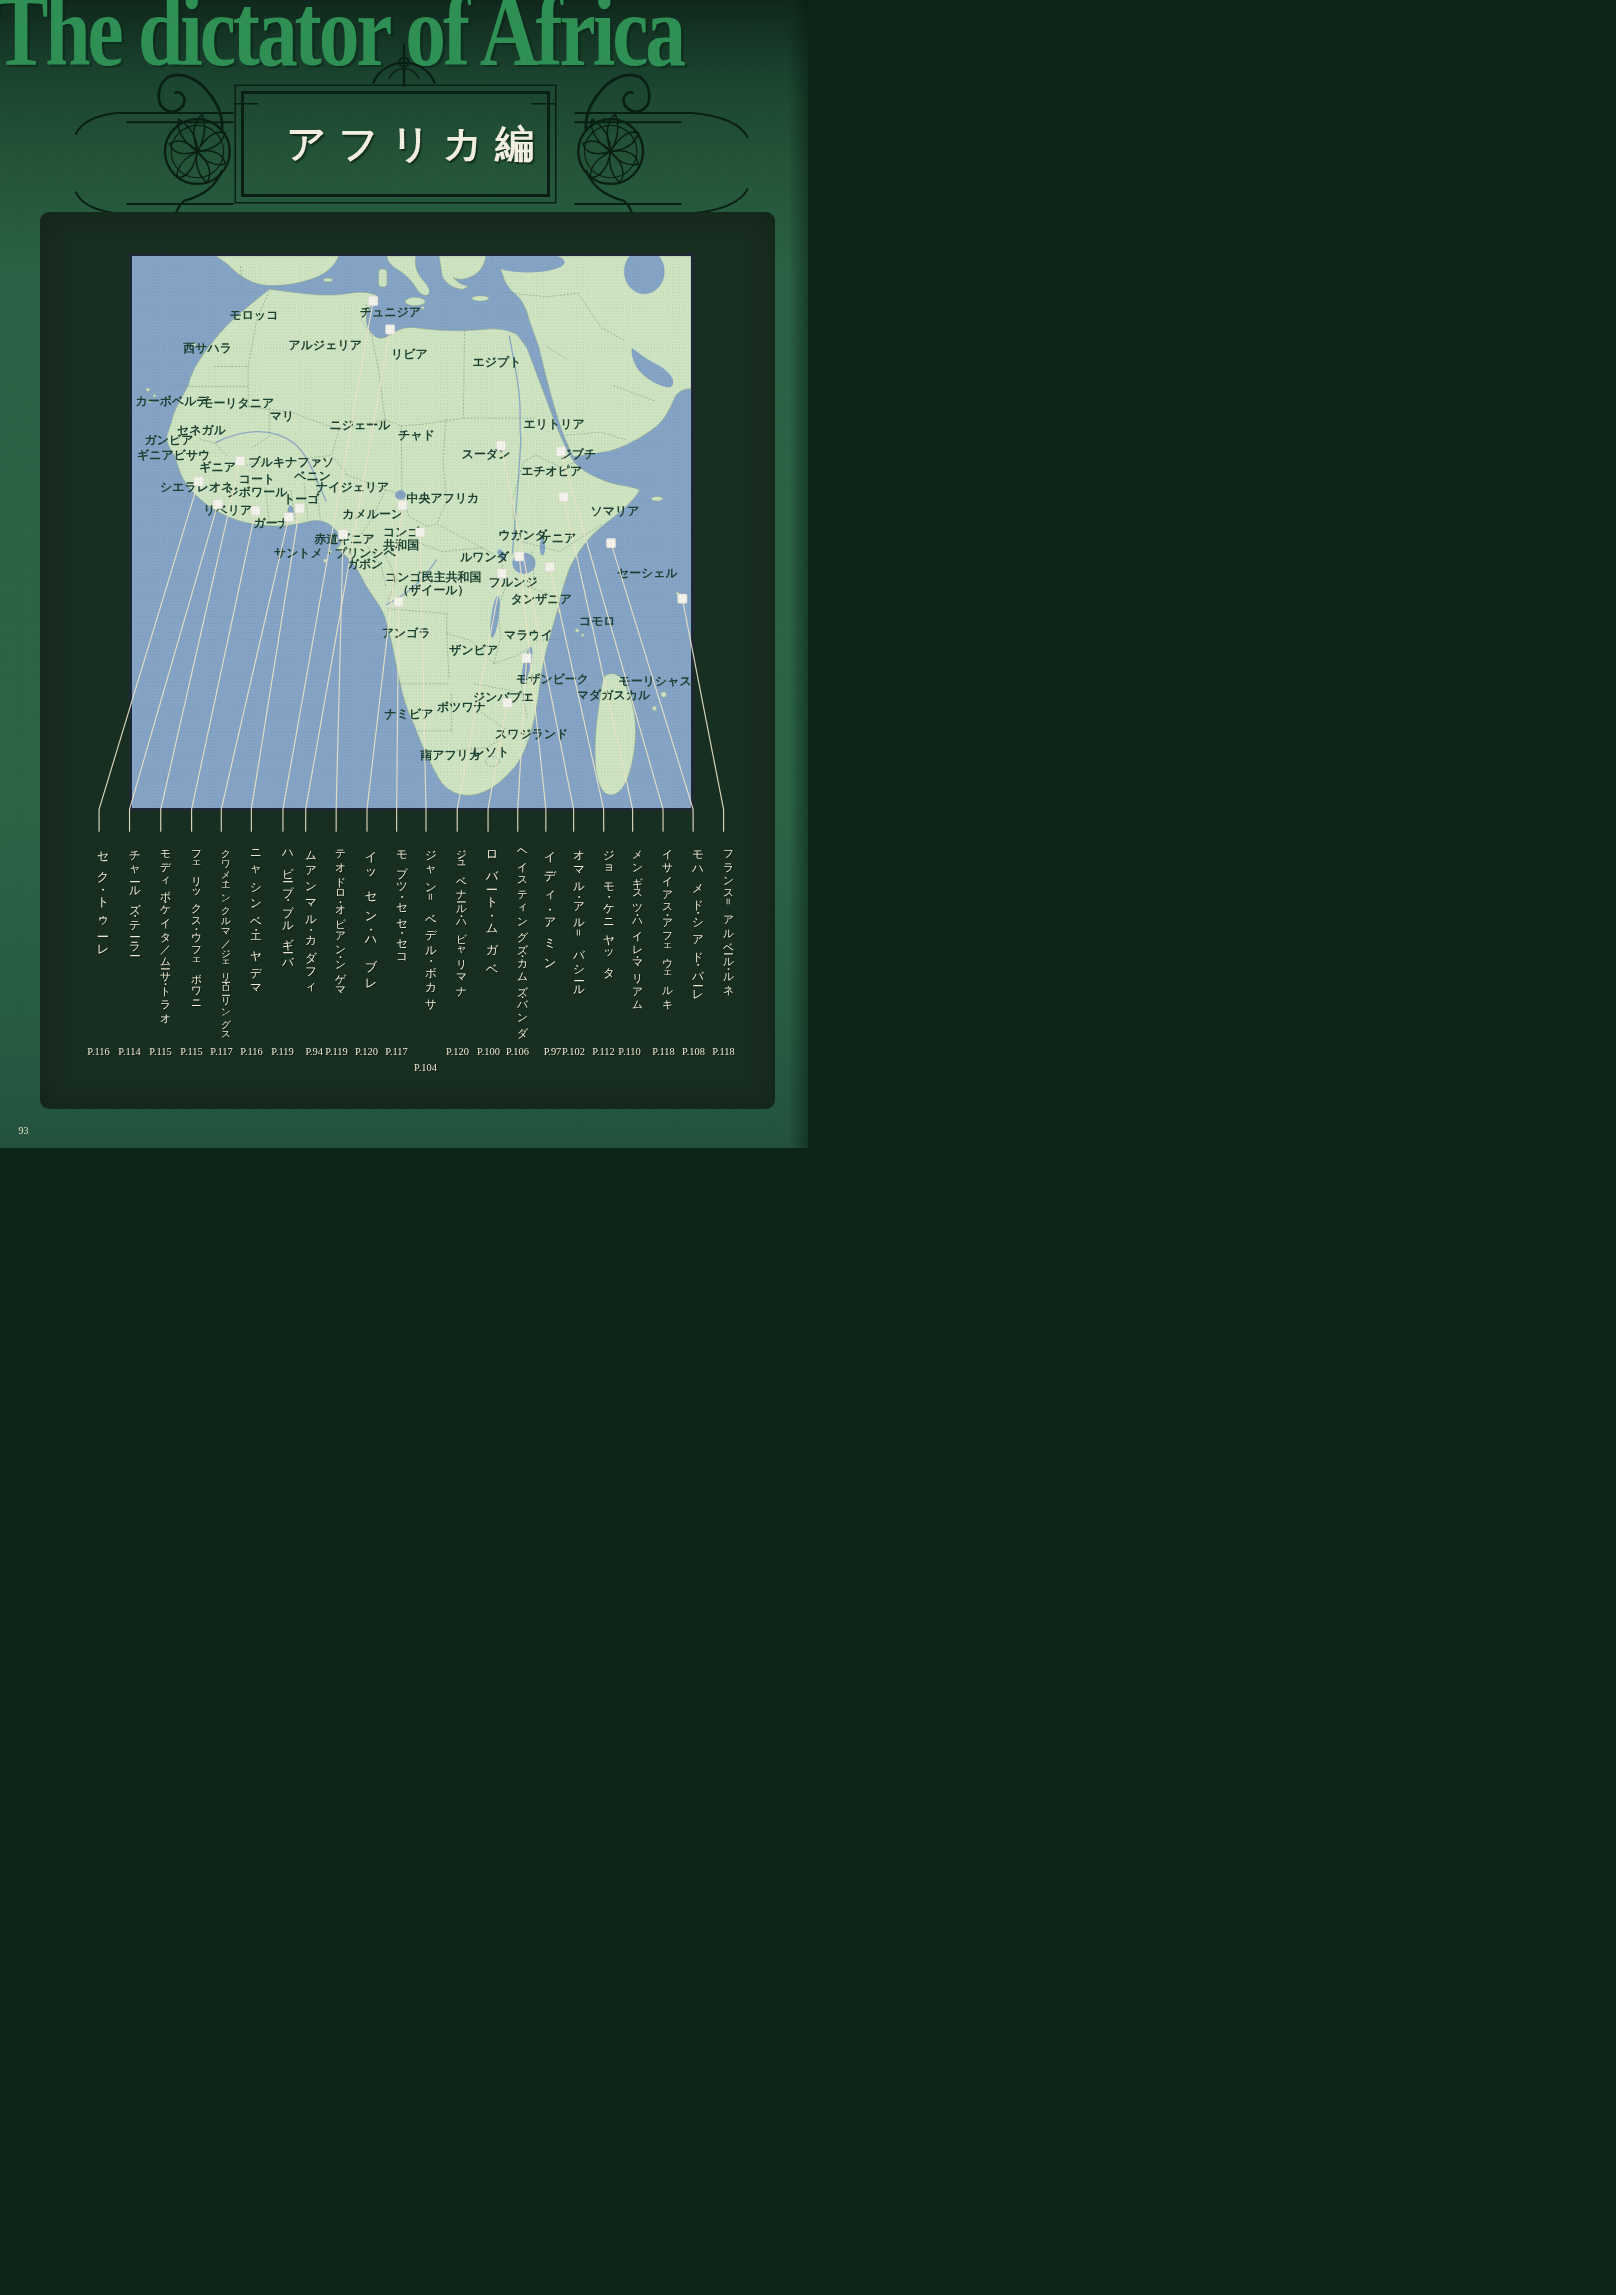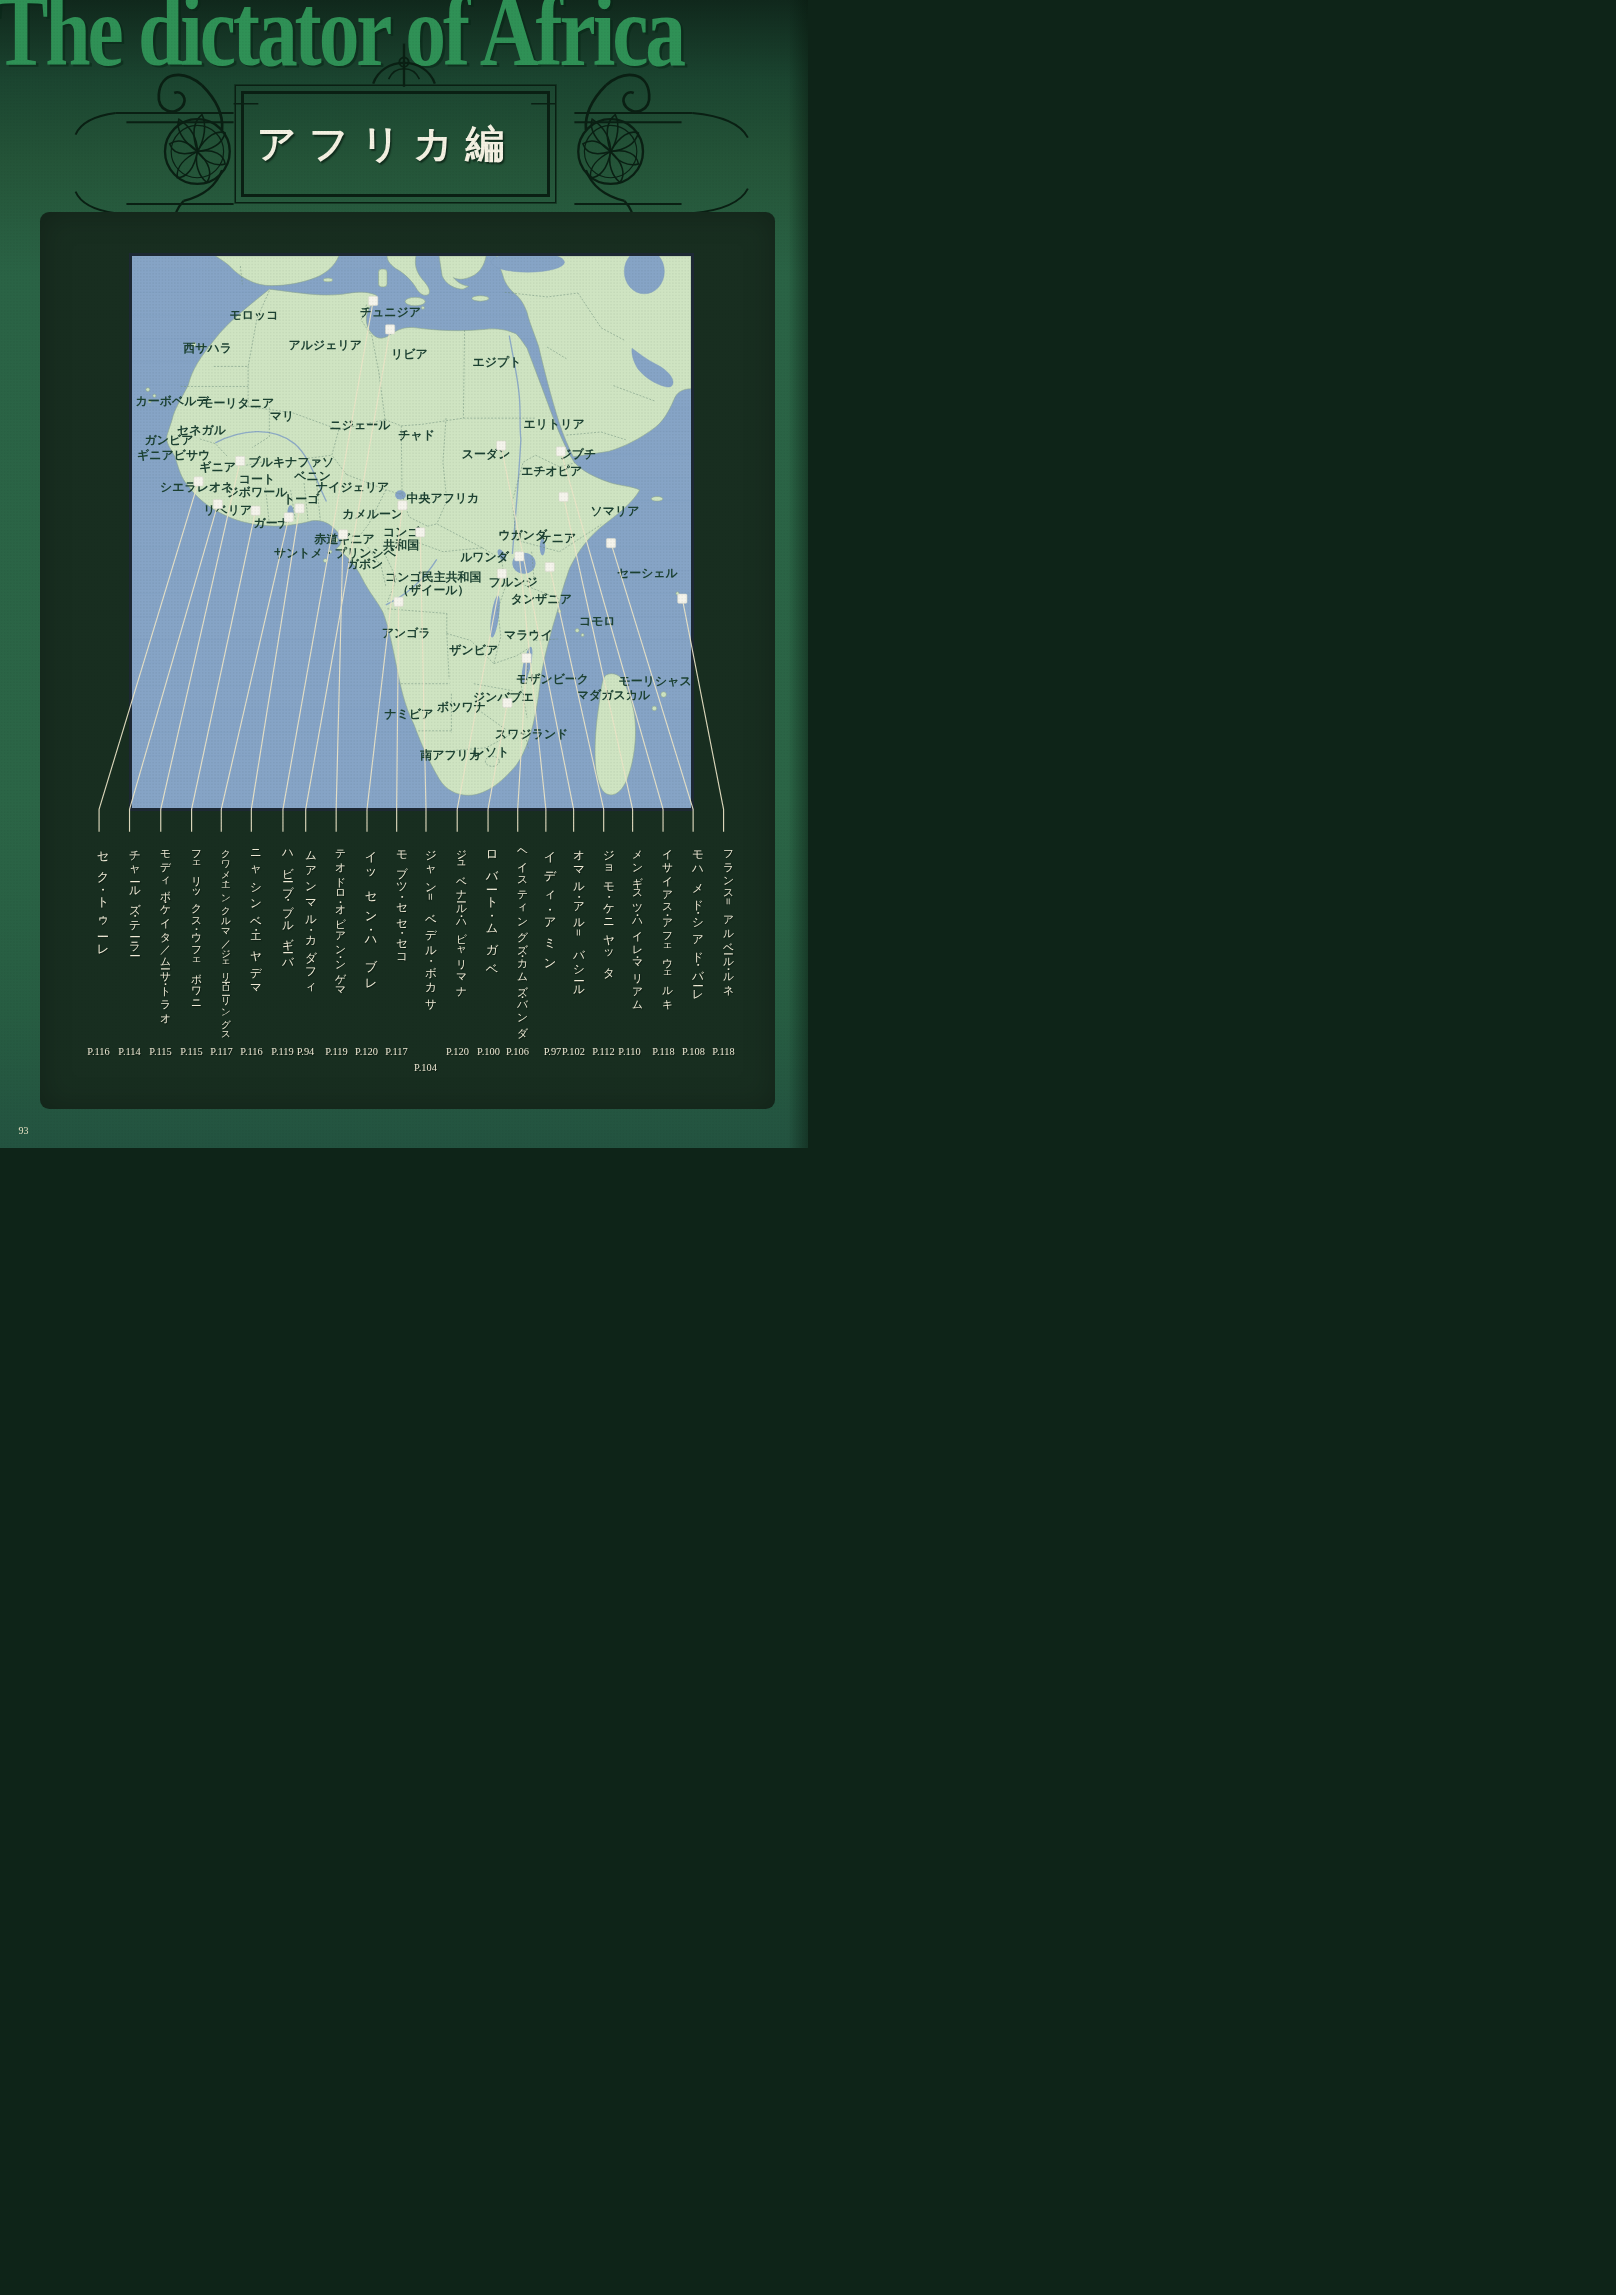--- a/index.html
+++ b/index.html
@@ -24,21 +24,21 @@
   }
   
   .ornament{position:absolute;left:0;top:39px;width:808px;height:202px;z-index:2;}
   .banner-box{
     position:absolute;left:235px;top:85px;width:319px;height:116px;z-index:3;
     border:1.5px solid #0a1f13;box-shadow:0 0 0 0.8px rgba(10,31,19,.65);
     display:flex;align-items:center;justify-content:center;
   }
   .banner-box .inner{
     position:absolute;inset:5.4px;border:3.1px solid #0a1f13;
-    display:flex;align-items:center;justify-content:flex-start;
+    display:flex;align-items:center;justify-content:flex-end;padding-left:46px;
   }
   .banner-title{
     font-family:"Liberation Serif",serif;font-weight:700;font-size:39px;color:#f4f1e2;
     letter-spacing:12.3px;text-indent:12.3px;text-shadow:1.5px 1.5px 1.5px rgba(5,20,12,.6);white-space:nowrap;
   }
   
   .mat{position:absolute;left:40px;top:212px;width:735px;height:897px;background:#182e20;
        border-radius:9.3px;z-index:4;box-shadow:inset 0 0 31px rgba(0,0,0,.25);}
   
   .map{position:absolute;left:129px;top:253px;width:559px;height:552px;z-index:5;
@@ -381,21 +381,21 @@
     <div class="pref" style="left: 143px;">P.115</div>
     <div class="col" style="left: 182px; font-size: 10.8px; letter-spacing: 1.2px;">フェリックス・ウフェボワニ</div>
     <div class="pref" style="left: 174px;">P.115</div>
     <div class="col" style="left: 211px; font-size: 9.6px; letter-spacing: 0.4px;">クワメ・エンクルマ／ジェリー・ローリングス</div>
     <div class="pref" style="left: 204px;">P.117</div>
     <div class="col" style="left: 241px; font-size: 11.6px; letter-spacing: 3.1px;">ニャシンベ・エヤデマ</div>
     <div class="pref" style="left: 234px;">P.116</div>
     <div class="col" style="left: 273px; font-size: 11.6px; letter-spacing: 3.1px;">ハビーブ・ブルギーバ</div>
     <div class="pref" style="left: 265px;">P.119</div>
     <div class="col" style="left: 296px; font-size: 11.6px; letter-spacing: 3.1px;">ムアンマル・カダフィ</div>
-    <div class="pref" style="left: 288px;">P.94</div>
+    <div class="pref" style="left: 288px; text-align: right;">P.94</div>
     <div class="col" style="left: 326px; font-size: 10.8px; letter-spacing: 1.2px;">テオドロ・オビアン・ンゲマ</div>
     <div class="pref" style="left: 319px;">P.119</div>
     <div class="col" style="left: 357px; font-size: 12.3px; letter-spacing: 6.2px;">イッセン・ハブレ</div>
     <div class="pref" style="left: 349px;">P.120</div>
     <div class="col" style="left: 387px; font-size: 11.6px; letter-spacing: 3.1px;">モブツ・セセ・セコ</div>
     <div class="pref" style="left: 379px;">P.117</div>
     <div class="col" style="left: 416px; font-size: 11.6px; letter-spacing: 3.1px;">ジャン＝ベデル・ボカサ</div>
     <div class="pref" style="left: 408px; margin-top: 16px;">P.104</div>
     <div class="col" style="left: 447px; font-size: 10.8px; letter-spacing: 1.2px;">ジュベナール・ハビャリマナ</div>
     <div class="pref" style="left: 440px;">P.120</div>

